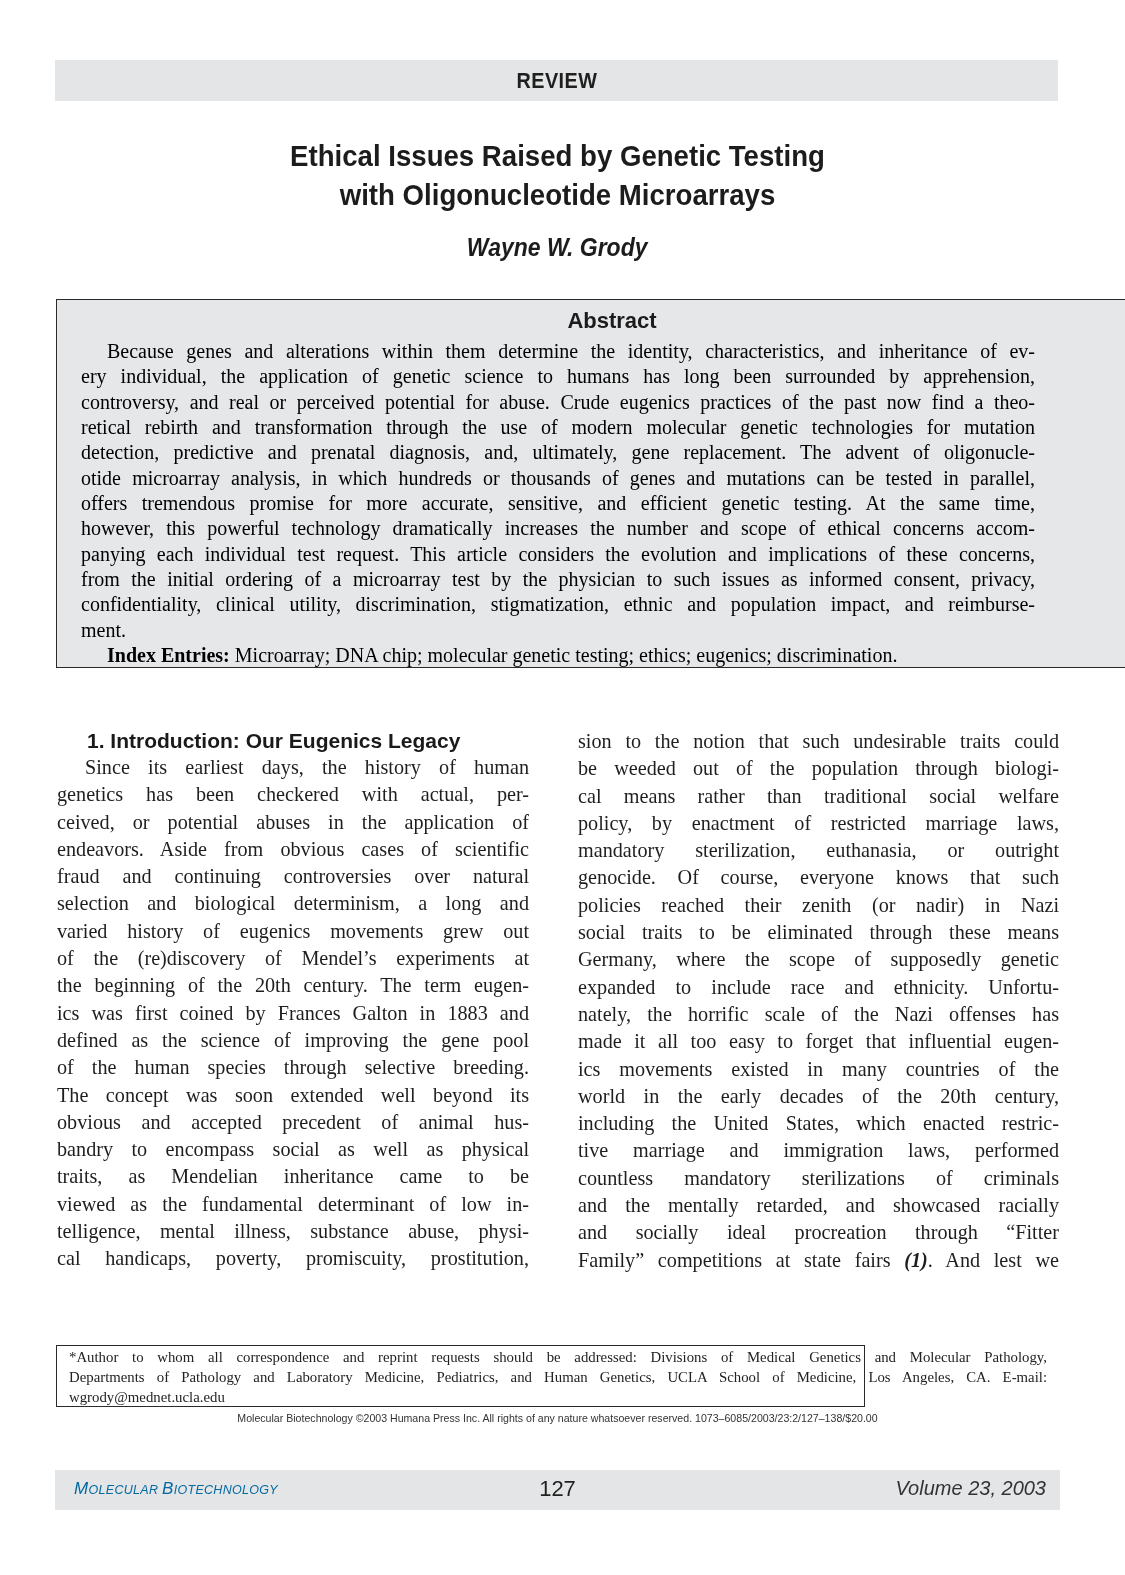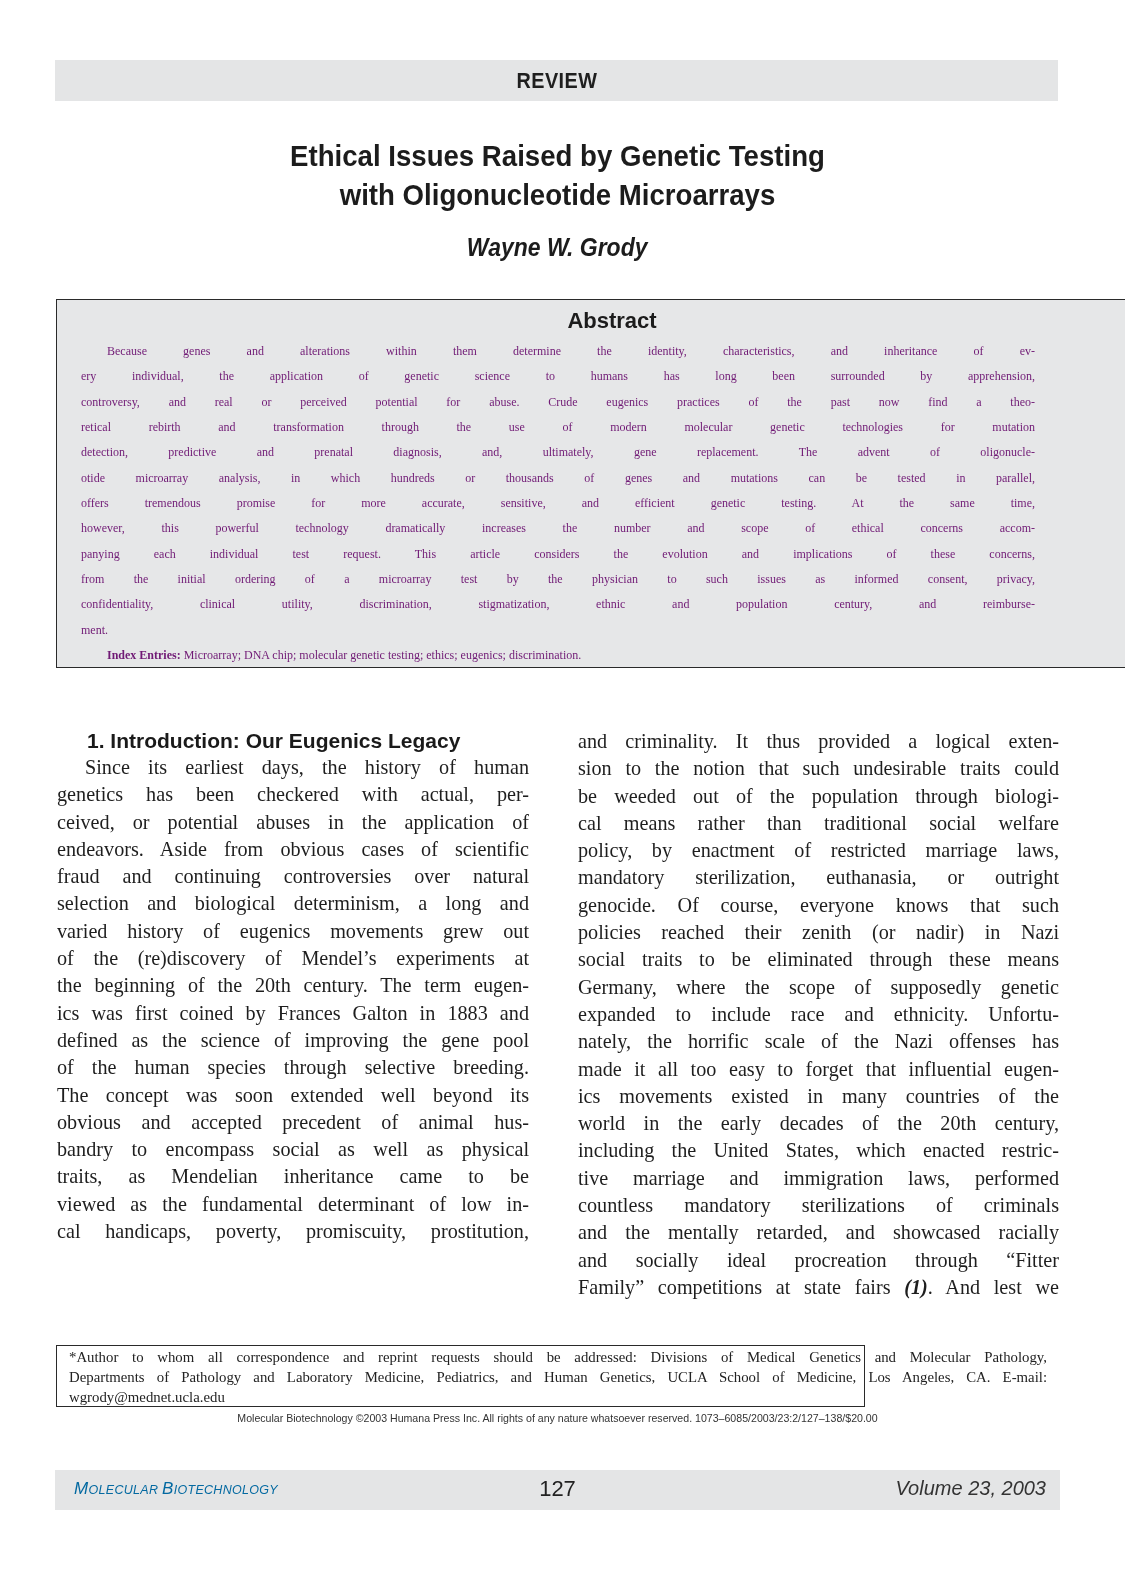--- a/index.html
+++ b/index.html
@@ -37,21 +37,21 @@
       position: absolute; left: 56px; top: 287px; width: 1112px; height: 369px;
       background: #e6e7e8; border: 1.5px solid #2a2a2a; box-sizing: border-box; margin-top: 12px;
     }
     .abstract-heading {
       position: absolute; left: 0; top: 8px; width: 100%; text-align: center;
       font-family: "Liberation Sans", "DejaVu Sans", sans-serif; font-weight: bold;
       font-size: 22px; color: #1c1c1c;
     }
     .abstract-body {
       position: absolute; left: 24px; top: 39px; width: 954px;
-      font-size: 12px; line-height: 25.35px; text-align: justify; color: #701a75;
+      font-size: 20px; line-height: 25.35px; text-align: justify; color: #000000;
     }
     .abstract-body .line { display: block; white-space: nowrap; text-align-last: justify; text-align: justify; }
     .abstract-body .line.last { text-align-last: left; }
     .abstract-body .indent { padding-left: 26px; }
     .index-entries { display: block; padding-left: 26px; white-space: nowrap; }
     .index-entries b { font-weight: bold; }
 
     
     .col {
       position: absolute; top: 727px;
@@ -126,21 +126,21 @@
     <span class="line indent">Because genes and alterations within them determine the identity, characteristics, and inheritance of ev-</span>
     <span class="line">ery individual, the application of genetic science to humans has long been surrounded by apprehension,</span>
     <span class="line">controversy, and real or perceived potential for abuse. Crude eugenics practices of the past now find a theo-</span>
     <span class="line">retical rebirth and transformation through the use of modern molecular genetic technologies for mutation</span>
     <span class="line">detection, predictive and prenatal diagnosis, and, ultimately, gene replacement. The advent of oligonucle-</span>
     <span class="line">otide microarray analysis, in which hundreds or thousands of genes and mutations can be tested in parallel,</span>
     <span class="line">offers tremendous promise for more accurate, sensitive, and efficient genetic testing. At the same time,</span>
     <span class="line">however, this powerful technology dramatically increases the number and scope of ethical concerns accom-</span>
     <span class="line">panying each individual test request. This article considers the evolution and implications of these concerns,</span>
     <span class="line">from the initial ordering of a microarray test by the physician to such issues as informed consent, privacy,</span>
-    <span class="line">confidentiality, clinical utility, discrimination, stigmatization, ethnic and population century, and reimburse-</span>
+    <span class="line">confidentiality, clinical utility, discrimination, stigmatization, ethnic and population impact, and reimburse-</span>
     <span class="line last">ment.</span>
     <span class="index-entries"><b>Index Entries:</b> <span>Microarray; DNA chip; molecular genetic testing; ethics; eugenics; discrimination.</span></span>
   </div>
 </div>
 
 <div class="col col-left">
   <span class="section-heading">1. Introduction: Our Eugenics Legacy</span>
   <span class="line indent">Since its earliest days, the history of human</span>
   <span class="line">genetics has been checkered with actual, per-</span>
   <span class="line">ceived, or potential abuses in the application of</span>
@@ -151,25 +151,25 @@
   <span class="line">of the (re)discovery of Mendel’s experiments at</span>
   <span class="line">the beginning of the 20th century. The term eugen-</span>
   <span class="line">ics was first coined by Frances Galton in 1883 and</span>
   <span class="line">defined as the science of improving the gene pool</span>
   <span class="line">of the human species through selective breeding.</span>
   <span class="line">The concept was soon extended well beyond its</span>
   <span class="line">obvious and accepted precedent of animal hus-</span>
   <span class="line">bandry to encompass social as well as physical</span>
   <span class="line">traits, as Mendelian inheritance came to be</span>
   <span class="line">viewed as the fundamental determinant of low in-</span>
+  <span class="line">telligence, mental illness, substance abuse, physi-</span>
   <span class="line">cal handicaps, poverty, promiscuity, prostitution,</span>
 </div>
 
 <div class="col col-right">
-  <span class="line">and criminality. It thus provided a logical exten-</span>
   <span class="line">sion to the notion that such undesirable traits could</span>
   <span class="line">be weeded out of the population through biologi-</span>
   <span class="line">cal means rather than traditional social welfare</span>
   <span class="line">policy, by enactment of restricted marriage laws,</span>
   <span class="line">mandatory sterilization, euthanasia, or outright</span>
   <span class="line">genocide. Of course, everyone knows that such</span>
   <span class="line">policies reached their zenith (or nadir) in Nazi</span>
   <span class="line">social traits to be eliminated through these means</span>
   <span class="line">Germany, where the scope of supposedly genetic</span>
   <span class="line">expanded to include race and ethnicity. Unfortu-</span>

